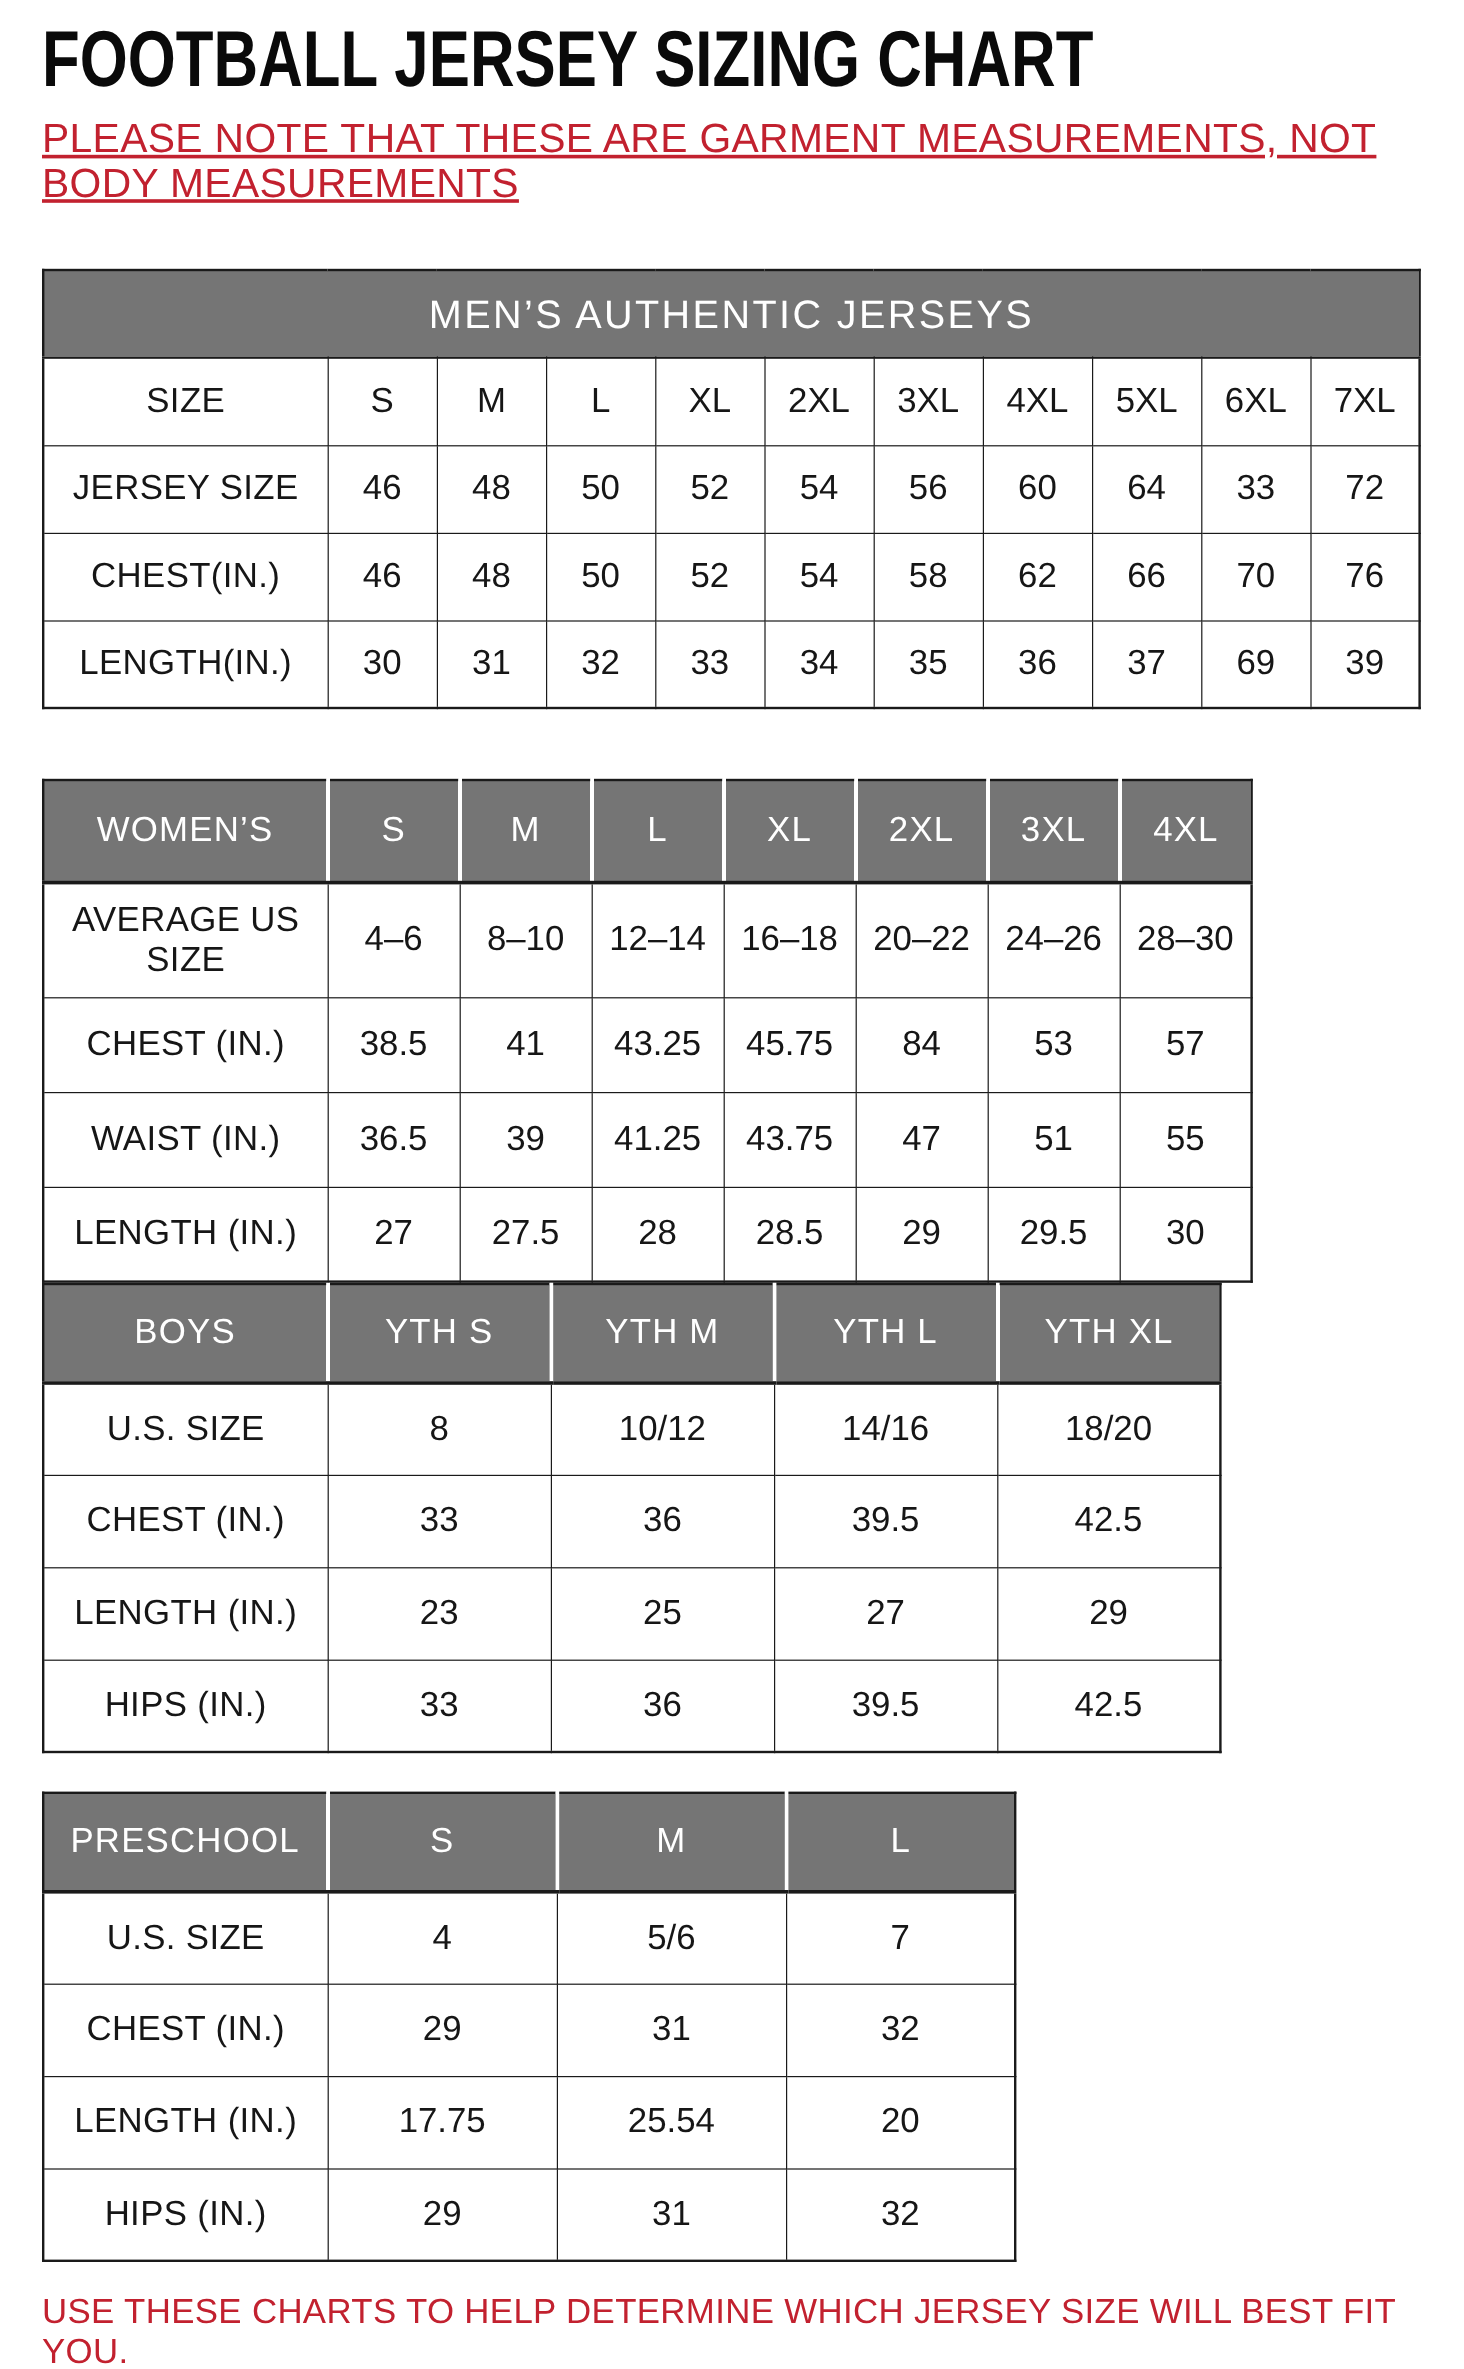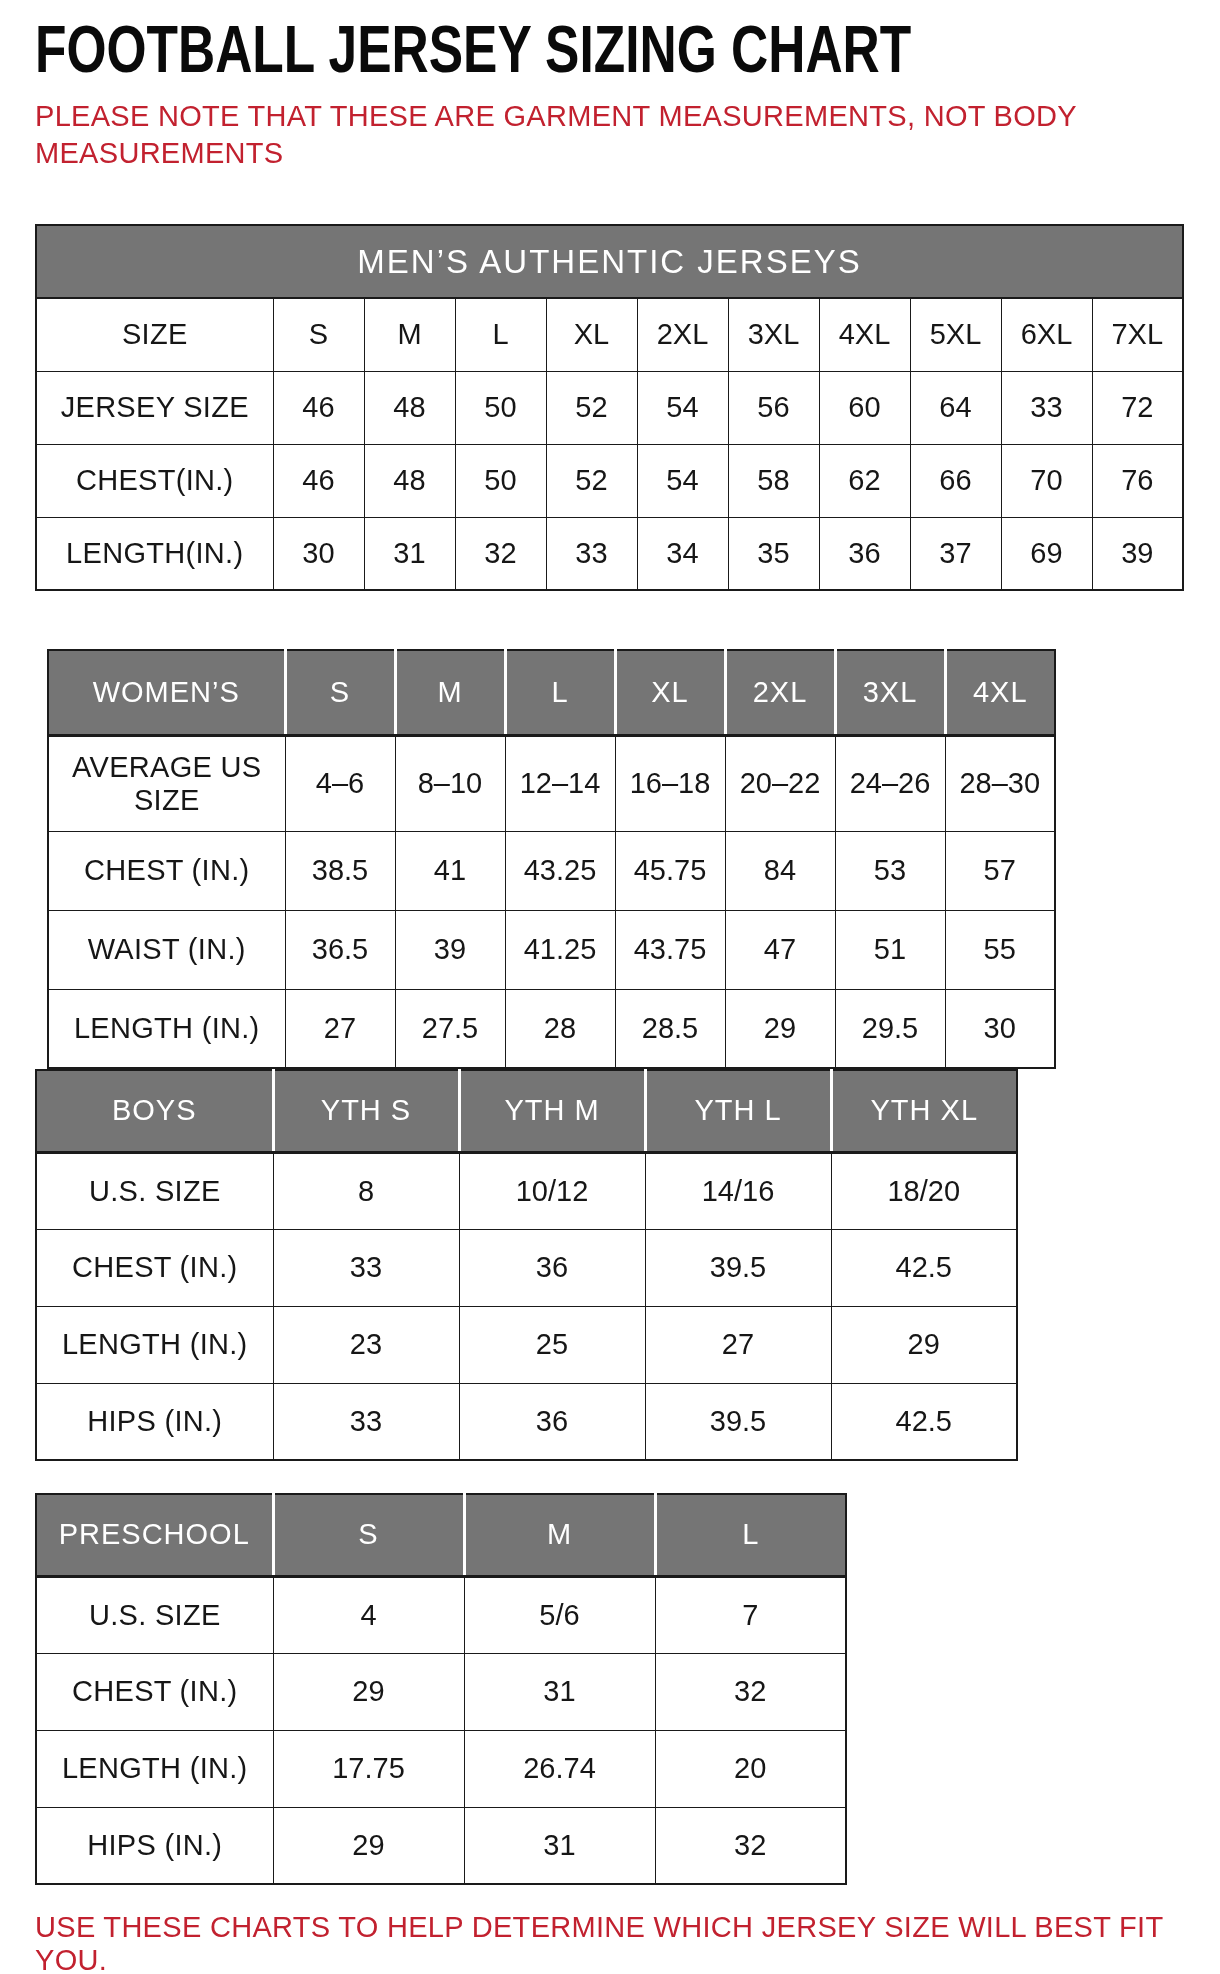--- a/index.html
+++ b/index.html
@@ -10,21 +10,21 @@
   }
   .page { padding:16px 35px 0 35px; }
 
   h1.title {
     margin:0; font-size:66px; line-height:1; font-weight:bold;
     letter-spacing:0px; white-space:nowrap; color:#0a0a0a;
     transform:scaleX(0.78); transform-origin:left center;
   }
   .note {
     margin:16px 0 0 0; max-width:1150px;
-    font-size:29px; line-height:37px; color:var(--red); letter-spacing:0.3px;
+    font-size:34px; line-height:37px; color:var(--red); letter-spacing:0.3px;text-decoration:underline;
   }
   .footer-note {
     margin:26px 0 0 0; font-size:29px; color:var(--red); letter-spacing:0.3px;
   }
 
   table.sizing { border-collapse:collapse; table-layout:fixed; border:2px solid var(--line);padding-left:29px; }
   table.sizing td, table.sizing th {
     border:1px solid var(--line); text-align:center; vertical-align:middle;
     font-size:29px; font-weight:normal; background:#ffffff; padding:0 6px; overflow:hidden;
   }
@@ -40,21 +40,21 @@
   }
   tr.gray-header th + th { border-left:3px solid #ffffff; }
 
   .c-label { width:237px; }
   .c-men   { width:91px; }
   .c-women { width:110px; }
   .c-boys  { width:186px; }
   .c-pre   { width:191px; }
 
   table.mens      { margin-top:52px; width:1147px; }
-  table.womens    { margin-top:58px; width:1007px;margin-left:12px; }
+  table.womens    { margin-top:58px; width:1007px; }
   table.boys      { width:981px;  }
   table.preschool { margin-top:32px; width:810px;  }
 
   table.mens tr { height:73px; }
   table.womens tr.gray-header { height:85px; }
   table.womens tbody tr { height:79px; }
   table.womens tbody tr:first-child { height:96px; }
   table.boys tr.gray-header { height:82px; }
   table.boys tbody tr { height:77px; }
   table.preschool tr.gray-header { height:82px;margin-top:24px; }
@@ -264,21 +264,21 @@
         </tr>
         <tr>
           <td class="label-cell">CHEST (IN.)</td>
           <td class="value-cell">29</td>
           <td class="value-cell">31</td>
           <td class="value-cell">32</td>
         </tr>
         <tr>
           <td class="label-cell">LENGTH (IN.)</td>
           <td class="value-cell">17.75</td>
-          <td class="value-cell">26.74</td>
+          <td class="value-cell">25.54</td>
           <td class="value-cell">20</td>
         </tr>
         <tr>
           <td class="label-cell">HIPS (IN.)</td>
           <td class="value-cell">29</td>
           <td class="value-cell">31</td>
           <td class="value-cell">32</td>
         </tr>
       </tbody>
   </table>

